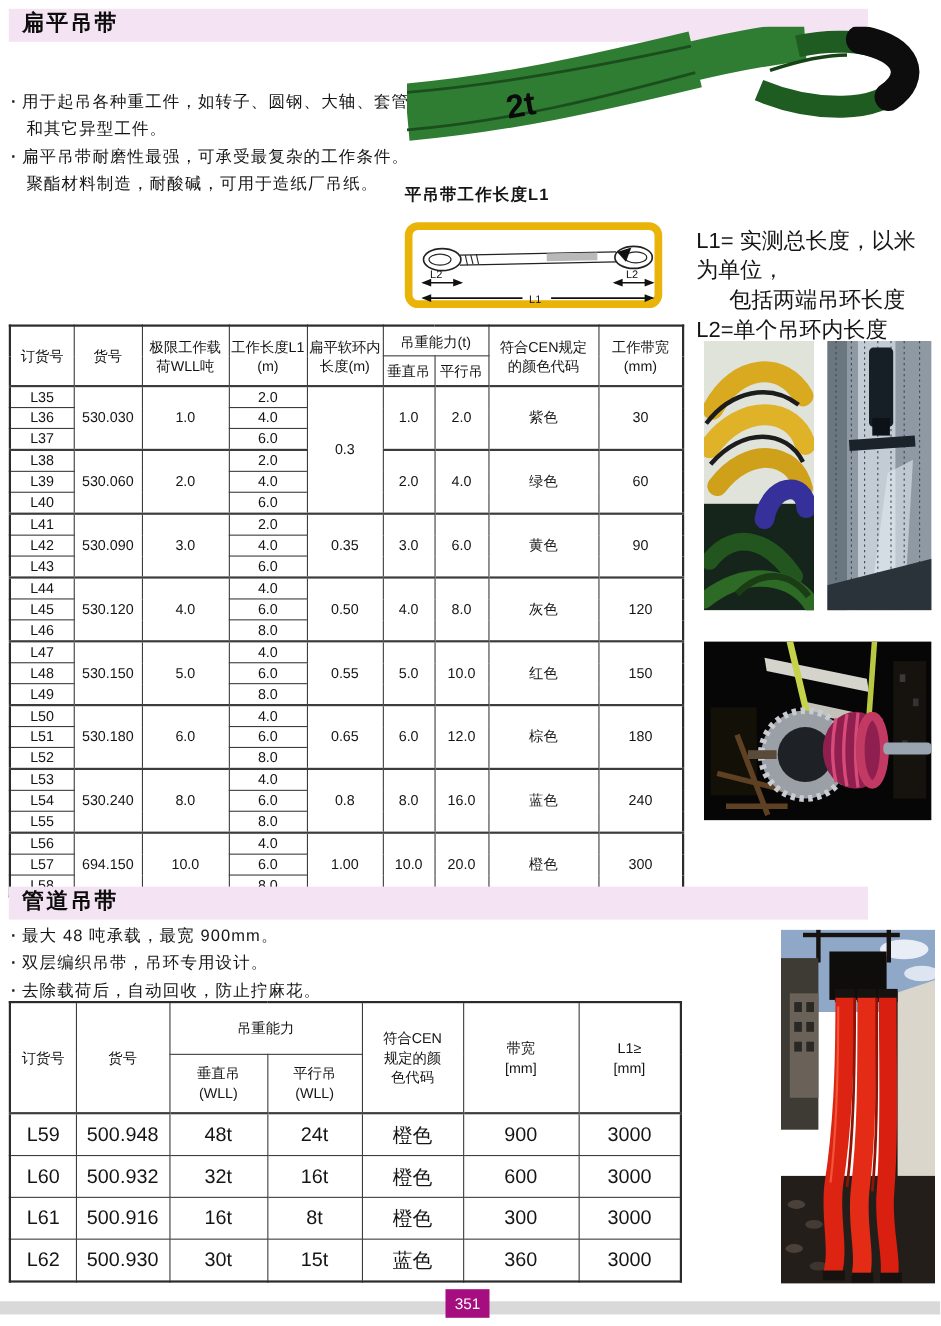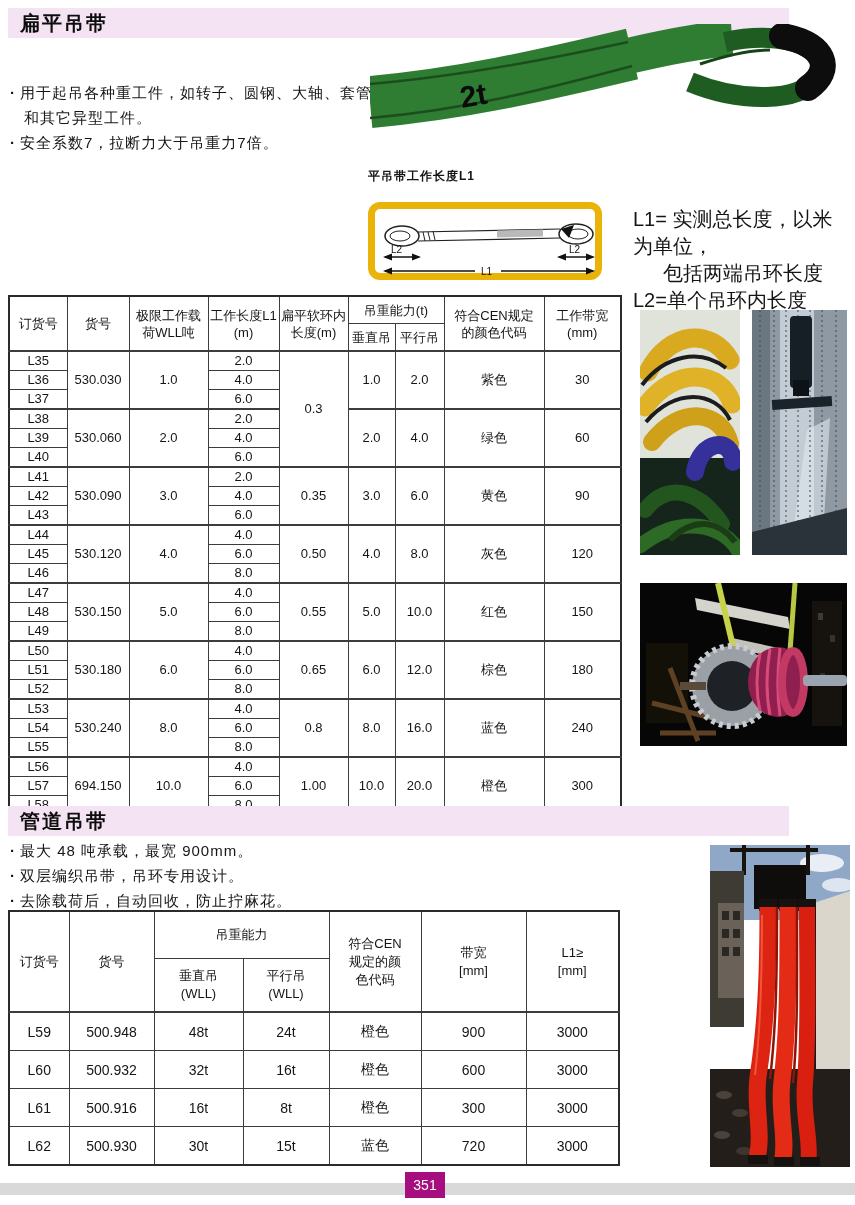--- a/index.html
+++ b/index.html
@@ -1,50 +1,50 @@
 <!DOCTYPE html>
 <html><head>
 <meta charset="utf-8">
 <style>
   html,body{margin:0;padding:0;background:#fff;}
   body{width:855px;height:1205px;font-family:"Liberation Sans","DejaVu Sans",sans-serif;color:#151515;}
   .page{position:relative;width:855px;height:1205px;overflow:hidden;background:#fff;}
 
-  .band{position:absolute;left:8px;width:781px;height:30px;background:#f4e3f2;}
+  .band{position:absolute;left:8px;width:781px;height:30px;background:#f4e3f2;font-family:Liberation Mono, monospace;}
   .band .band-title{font-size:20px;font-weight:bold;color:#0d0d0d;line-height:30px;padding-left:12px;letter-spacing:2px;display:inline-block;}
   .band1{top:8px;}
   .band2{top:806px;}
 
   ul.bullets{position:absolute;left:10px;margin:0;padding:0;list-style:none;width:362px;}
   ul.bullets li{font-size:15px;line-height:25px;letter-spacing:1px;padding-left:14px;text-indent:-14px;}
   ul.bullets li::before{content:"·";font-weight:bold;margin-right:4px;}
   .bullets1{top:80px;}
   .bullets2{top:838px;}
   .bullets2 li{line-height:24px;}
 
   .green-photo{position:absolute;left:370px;top:24px;width:478px;height:126px;}
-  .diag-title{position:absolute;left:368px;top:168px;font-size:12px;font-weight:bold;letter-spacing:1px;}
+  .diag-title{position:absolute;left:368px;top:168px;font-size:15px;font-weight:bold;letter-spacing:1px;}
   .diag-box{position:absolute;left:368px;top:202px;width:234px;height:78px;border:7px solid #eab308;border-radius:12px;box-sizing:border-box;background:#fff;}
   .legend{position:absolute;left:633px;top:206px;width:218px;font-size:20px;line-height:27px;}
   .legend .indent{padding-left:30px;}
 
   table{border-collapse:collapse;table-layout:fixed;background:#fff;}
   .t1{position:absolute;left:8px;top:295px;width:612px;border:2px solid #2b2b2b;}
   .t1 th,.t1 td{border:1px solid #3c3c3c;text-align:center;vertical-align:middle;padding:0;font-weight:normal;}
   .t1 th{font-size:13px;line-height:17px;height:26px;}
   .t1 td{font-size:13px;height:18px;line-height:18px;}
   .t1 tbody tr.g-top td{border-top-width:2px;}
   .t1 tbody tr:first-child td{border-top-width:2px;}
 
   .t2{position:absolute;left:8px;top:910px;width:610px;border:2px solid #2b2b2b;}
   .t2 th,.t2 td{border:1px solid #3c3c3c;text-align:center;vertical-align:middle;padding:0;font-weight:normal;}
   .t2 th{font-size:13px;line-height:18px;}
   .t2 thead tr:first-child th{height:46px;}
   .t2 thead tr:last-child th{height:52px;}
-  .t2 td{font-size:14px;height:37px;}
+  .t2 td{font-size:18px;height:37px;}
   .t2 tbody tr:first-child td{border-top-width:2px;}
   .pre{white-space:pre-line;}
 
   .photo{position:absolute;overflow:hidden;}
   .photo-slings{left:640px;top:310px;width:100px;height:245px;}
   .photo-webbing{left:752px;top:310px;width:95px;height:245px;}
   .photo-lifting{left:640px;top:583px;width:207px;height:163px;}
   .photo-red{left:710px;top:845px;width:140px;height:322px;}
 
   .footer-bar{position:absolute;left:0;top:1183px;width:855px;height:12px;background:#d9d9d9;}
@@ -54,21 +54,21 @@
 <body>
 
 <div class="page">
 
   <div class="band band1">
     <span class="band-title">扁平吊带</span>
   </div>
 
   <ul class="bullets bullets1">
     <li>用于起吊各种重工件，如转子、圆钢、大轴、套管和其它异型工件。</li>
-    <li>安全系数7，拉断力大于吊重力7倍。</li>
+    <li>扁平吊带耐磨性最强，可承受最复杂的工作条件。聚酯材料制造，耐酸碱，可用于造纸厂吊纸。</li>
   </ul>
 
   <div class="photo green-photo">
     <svg width="478" height="126" viewBox="0 0 478 126" xmlns="http://www.w3.org/2000/svg">
       <path d="M0,78 C90,70 170,52 262,30" stroke="#2e7d32" stroke-width="52" fill="none"></path>
       <path d="M250,34 C300,22 332,16 362,14" stroke="#2e7d32" stroke-width="36" fill="none"></path>
       <path d="M355,18 C420,4 464,28 448,52 C432,80 368,78 320,58" stroke="#1f5c22" stroke-width="20" fill="none"></path>
       <path d="M412,12 C456,20 464,46 438,64" stroke="#0d0d0d" stroke-width="26" fill="none" stroke-linecap="round"></path>
       <path d="M0,60 C95,52 185,34 258,18" stroke="#1b4d1d" stroke-width="2.5" fill="none"></path>
       <path d="M0,94 C95,86 180,64 262,42" stroke="#1b4d1d" stroke-width="2.5" fill="none"></path>
@@ -433,21 +433,21 @@
           <td>橙色</td>
           <td>300</td>
           <td>3000</td>
         </tr>
         <tr>
           <td>L62</td>
           <td>500.930</td>
           <td>30t</td>
           <td>15t</td>
           <td>蓝色</td>
-          <td>720</td>
+          <td>360</td>
           <td>3000</td>
         </tr>
       </tbody>
   </table>
 
   <div class="photo photo-red">
     <svg width="140" height="322" viewBox="0 0 140 322" xmlns="http://www.w3.org/2000/svg">
       <rect width="140" height="75" fill="#8fa8c8"></rect>
       <ellipse cx="112" cy="18" rx="22" ry="9" fill="#e9eef6"></ellipse>
       <ellipse cx="128" cy="40" rx="16" ry="7" fill="#dde6f0"></ellipse>

